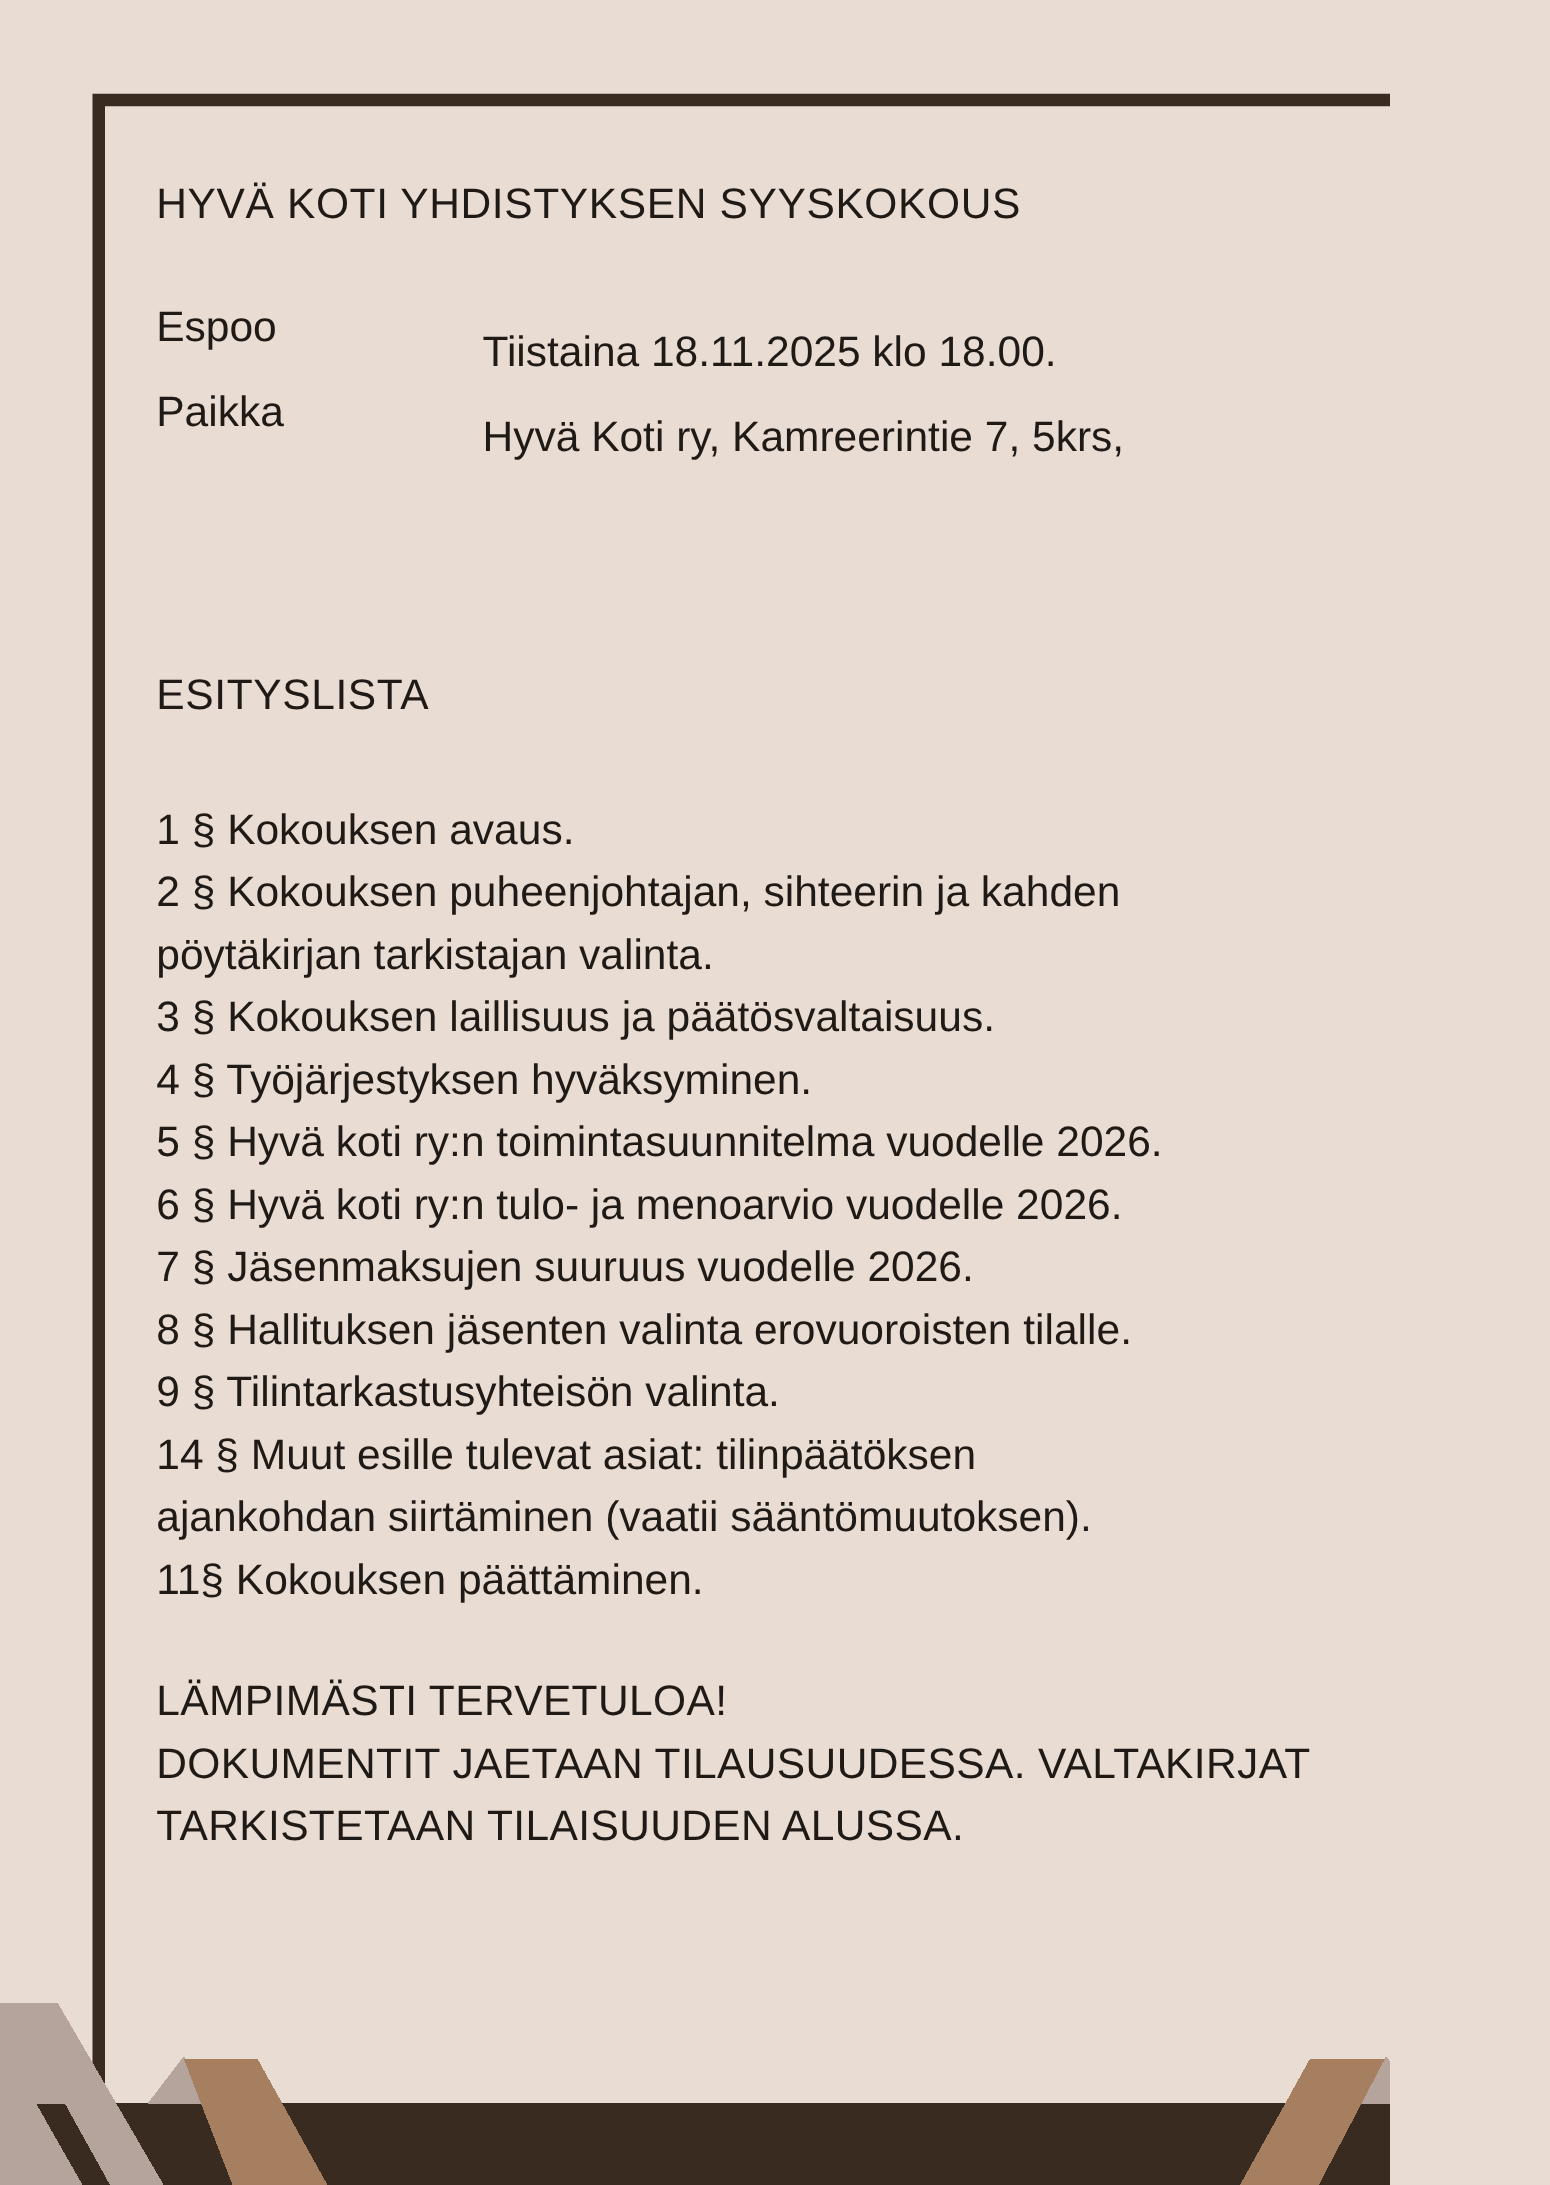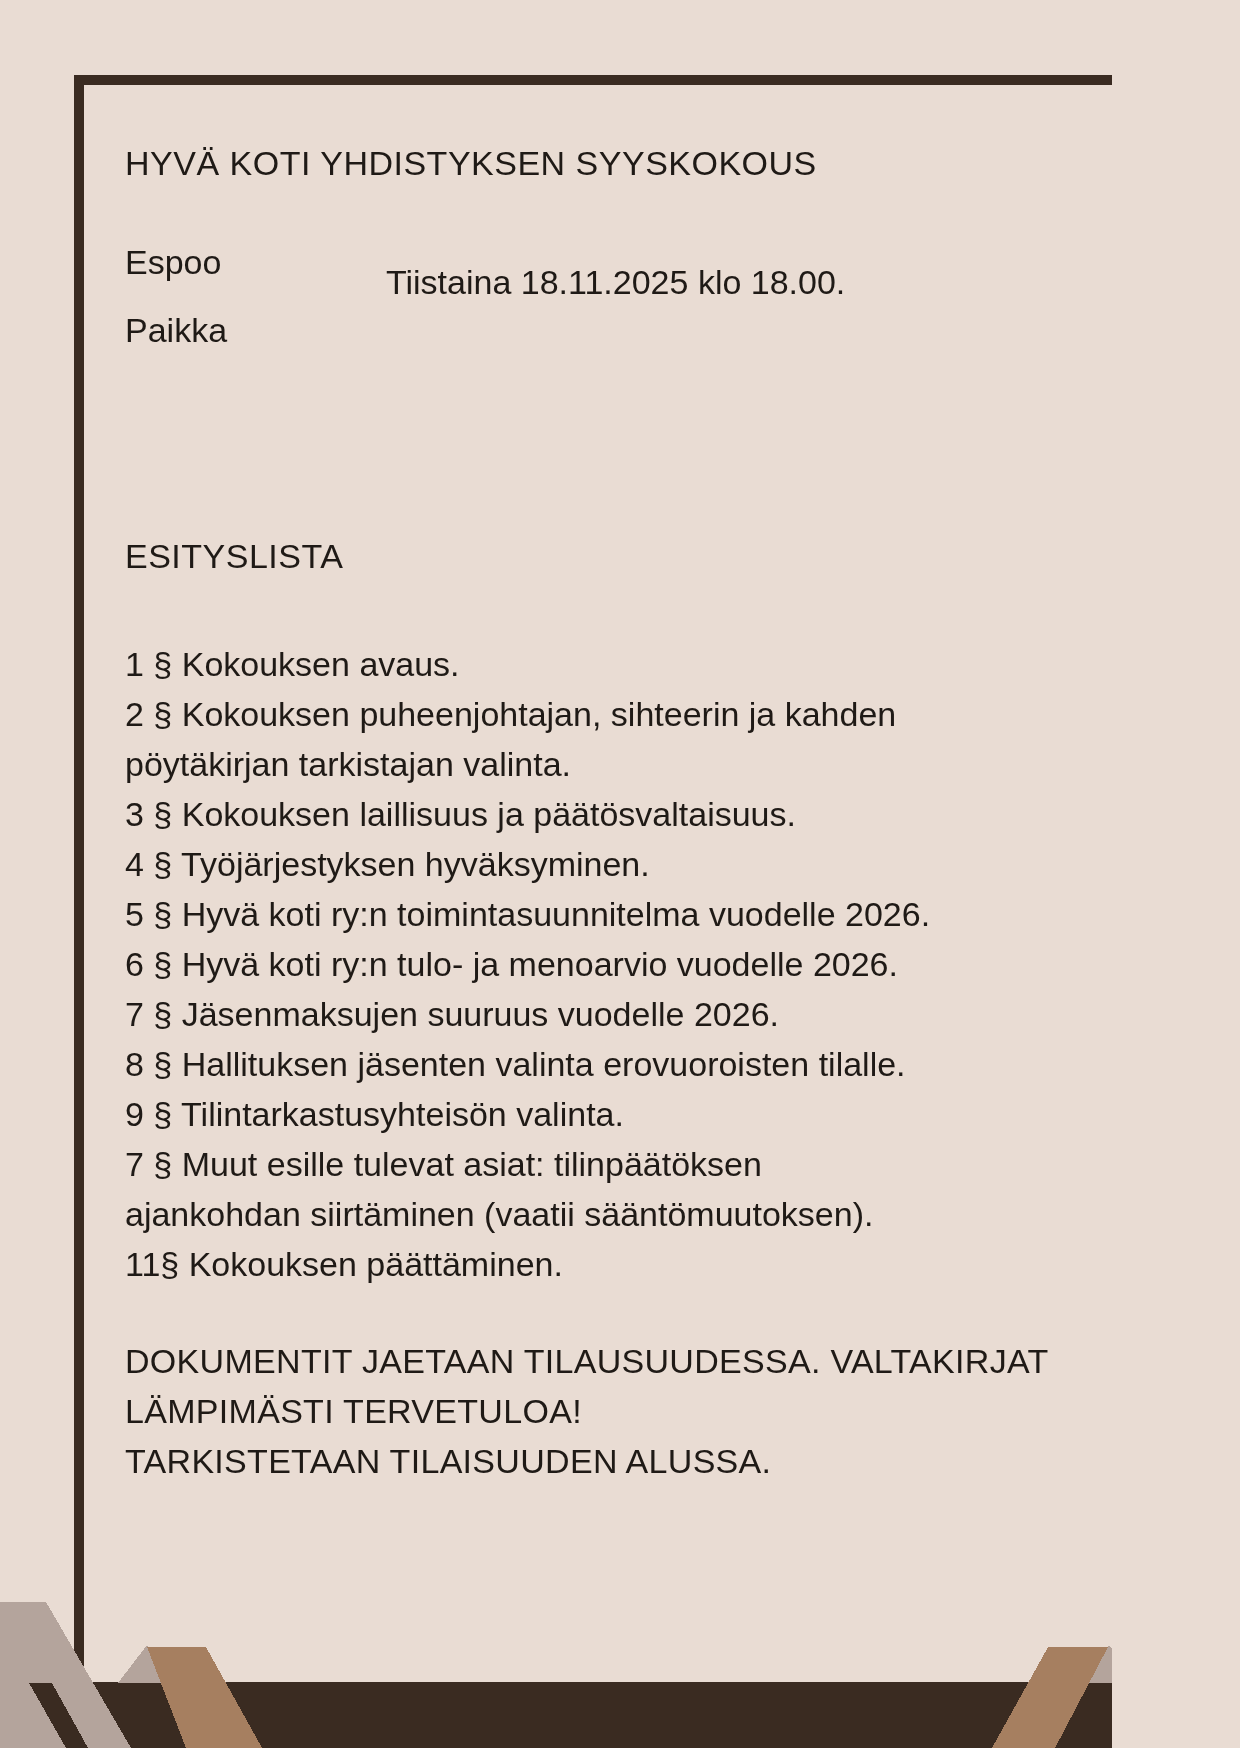--- a/index.html
+++ b/index.html
@@ -87,43 +87,44 @@
 
   <div class="textblock title">HYVÄ KOTI YHDISTYKSEN SYYSKOKOUS</div>
 
   <div class="textblock meta">
     <div class="meta-row">
       <span class="meta-label">Espoo</span>
       <span class="meta-value">Tiistaina 18.11.2025 klo 18.00.</span>
     </div>
     <div class="meta-row">
       <span class="meta-label">Paikka</span>
+      <span class="meta-value">Hyvä Koti ry, Kamreerintie 7, 5krs,</span>
     </div>
     <div class="meta-row">
       <span class="meta-label"></span>
     </div>
   </div>
 
   <div class="textblock agenda-heading">ESITYSLISTA</div>
 
   <div class="textblock agenda">
     <div class="agenda-line">1 § Kokouksen avaus.</div>
     <div class="agenda-line">2 § Kokouksen puheenjohtajan, sihteerin ja kahden</div>
     <div class="agenda-line">pöytäkirjan tarkistajan valinta.</div>
     <div class="agenda-line">3 § Kokouksen laillisuus ja päätösvaltaisuus.</div>
     <div class="agenda-line">4 § Työjärjestyksen hyväksyminen.</div>
     <div class="agenda-line">5 § Hyvä koti ry:n toimintasuunnitelma vuodelle 2026.</div>
     <div class="agenda-line">6 § Hyvä koti ry:n tulo- ja menoarvio vuodelle 2026.</div>
     <div class="agenda-line">7 § Jäsenmaksujen suuruus vuodelle 2026.</div>
     <div class="agenda-line">8 § Hallituksen jäsenten valinta erovuoroisten tilalle.</div>
     <div class="agenda-line">9 § Tilintarkastusyhteisön valinta.</div>
-    <div class="agenda-line">7 § Muut esille tulevat asiat: tilinpäätöksen</div>
+    <div class="agenda-line">14 § Muut esille tulevat asiat: tilinpäätöksen</div>
     <div class="agenda-line">ajankohdan siirtäminen (vaatii sääntömuutoksen).</div>
     <div class="agenda-line">11§ Kokouksen päättäminen.</div>
   </div>
 
   <div class="textblock closing">
+    <div class="closing-line">LÄMPIMÄSTI TERVETULOA!</div>
     <div class="closing-line">DOKUMENTIT JAETAAN TILAUSUUDESSA. VALTAKIRJAT</div>
-    <div class="closing-line">LÄMPIMÄSTI TERVETULOA!</div>
     <div class="closing-line">TARKISTETAAN TILAISUUDEN ALUSSA.</div>
   </div>
 
 </div>
 
 </body></html>

